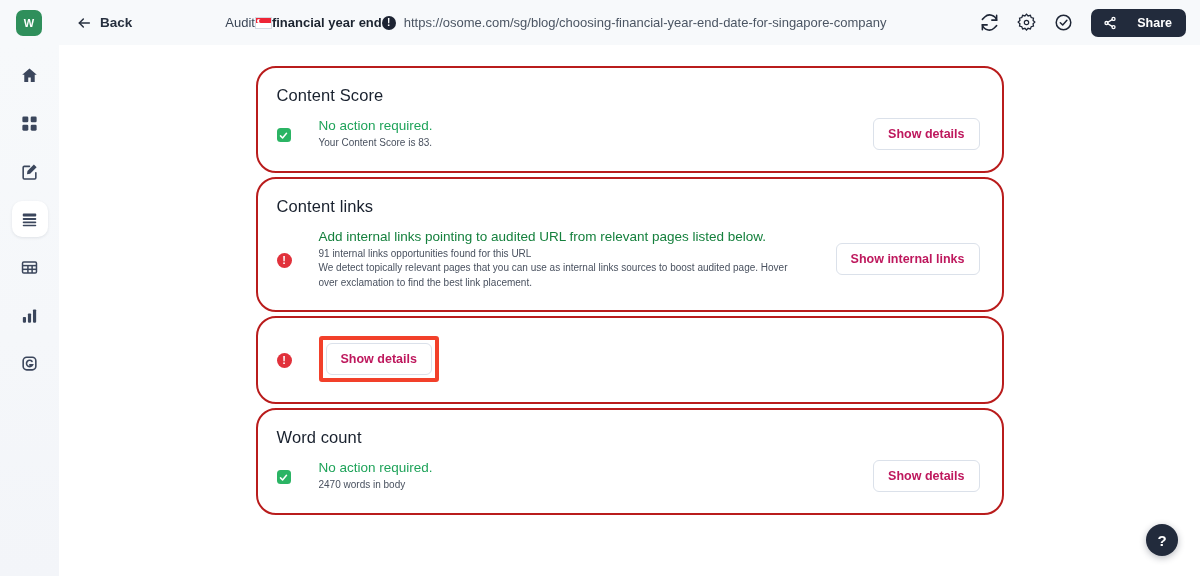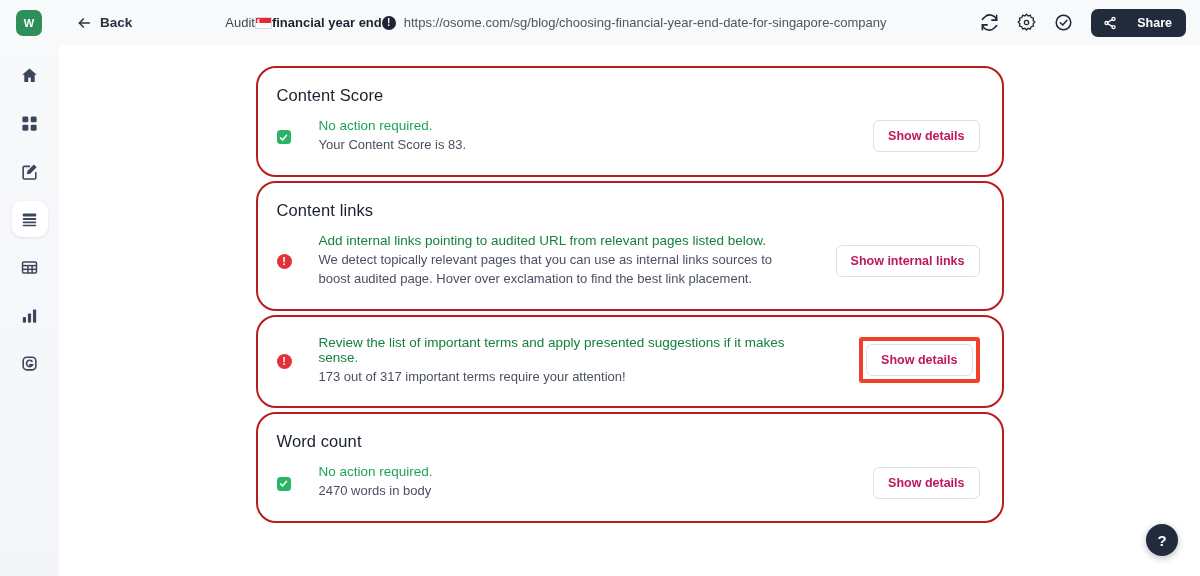--- a/index.html
+++ b/index.html
@@ -119,21 +119,21 @@
   }
   .ok-box svg { width: 9px; height: 9px; display: block; }
   .err-circle {
     width: 15px; height: 15px; border-radius: 50%; background: #e1313b;
     color: #fff; display: flex; align-items: center; justify-content: center;
     font-size: 11px; font-weight: bold; line-height: 1;
   }
 
   .headline-ok { color: #1fa35a; font-size: 13.5px; margin-bottom: 3px; }
   .headline-err { color: #15803d; font-size: 13.5px; margin-bottom: 3px; }
-  .sub { color: #49515f; font-size: 13px; line-height: 1.45; }
+  .sub { color: #49515f; font-size: 10px; line-height: 1.45; }
 
   .btn-col { flex: none; display: flex; align-items: center; }
   .btn {
     border: 1px solid #dbe1ea; background: #fff; border-radius: 6px;
     padding: 8px 14px; font-size: 12.5px; font-weight: bold;
     color: #be185d; cursor: pointer; white-space: nowrap;
   }
   .highlight-box {
     border: 4px solid #f2402a; border-radius: 3px;
     padding: 3px; display: inline-block;
@@ -284,36 +284,33 @@
         </div>
 
         <div class="card">
           <div class="card-title">Content links</div>
           <div class="card-body">
             <div class="status-col">
               <div class="err-circle">!</div>
             </div>
             <div class="txt-col">
               <div class="headline-err">Add internal links pointing to audited URL from relevant pages listed below.</div>
+              <div class="sub">91 internal links opportunities found for this URL</div>
               <div class="sub">We detect topically relevant pages that you can use as internal links sources to boost audited page. Hover over exclamation to find the best link placement.</div>
             </div>
             <div class="btn-col">
               <button class="btn">Show internal links</button>
             </div>
           </div>
         </div>
 
         <div class="card">
           <div class="card-body">
             <div class="status-col">
               <div class="err-circle">!</div>
-            </div>
-            <div class="txt-col">
-              <div class="headline-err">Review the list of important terms and apply presented suggestions if it makes sense.</div>
-              <div class="sub">173 out of 317 important terms require your attention!</div>
             </div>
             <div class="btn-col">
               <div class="highlight-box">
                 <button class="btn">Show details</button>
               </div>
             </div>
           </div>
         </div>
 
         <div class="card">

